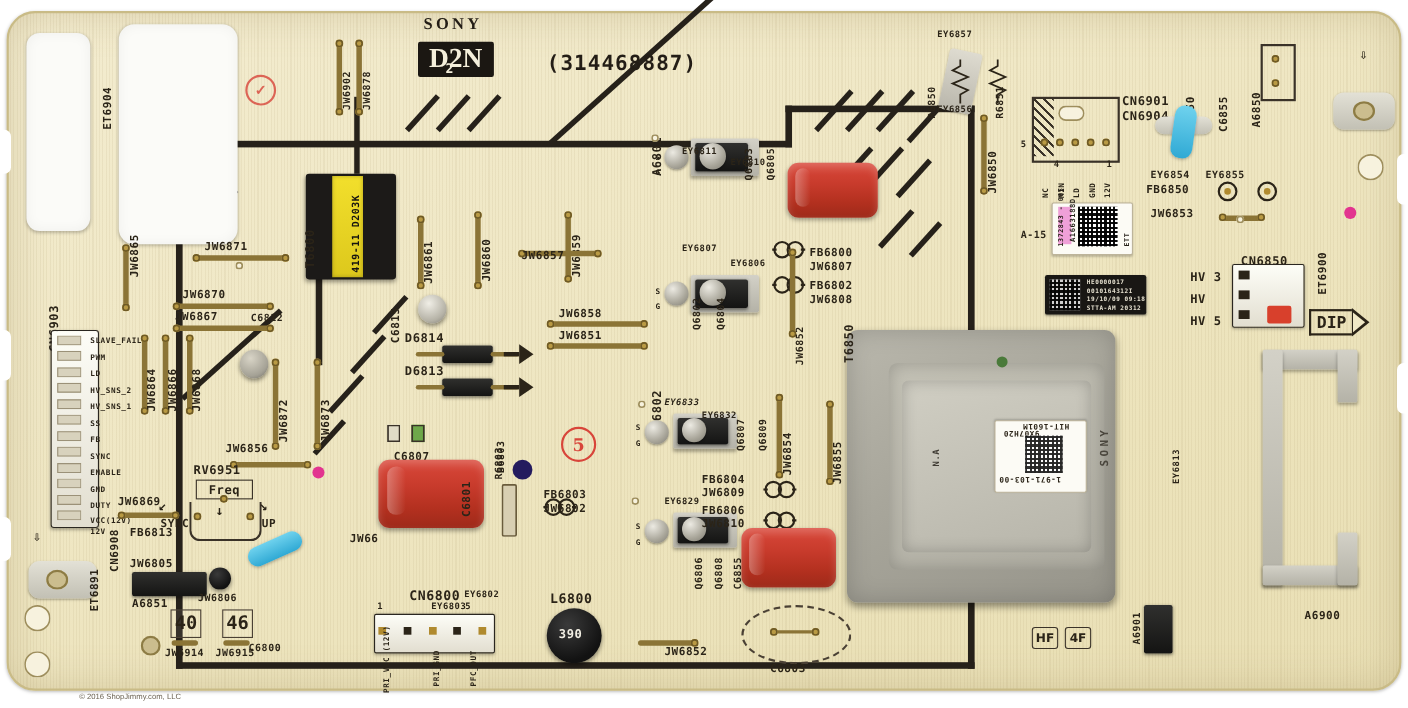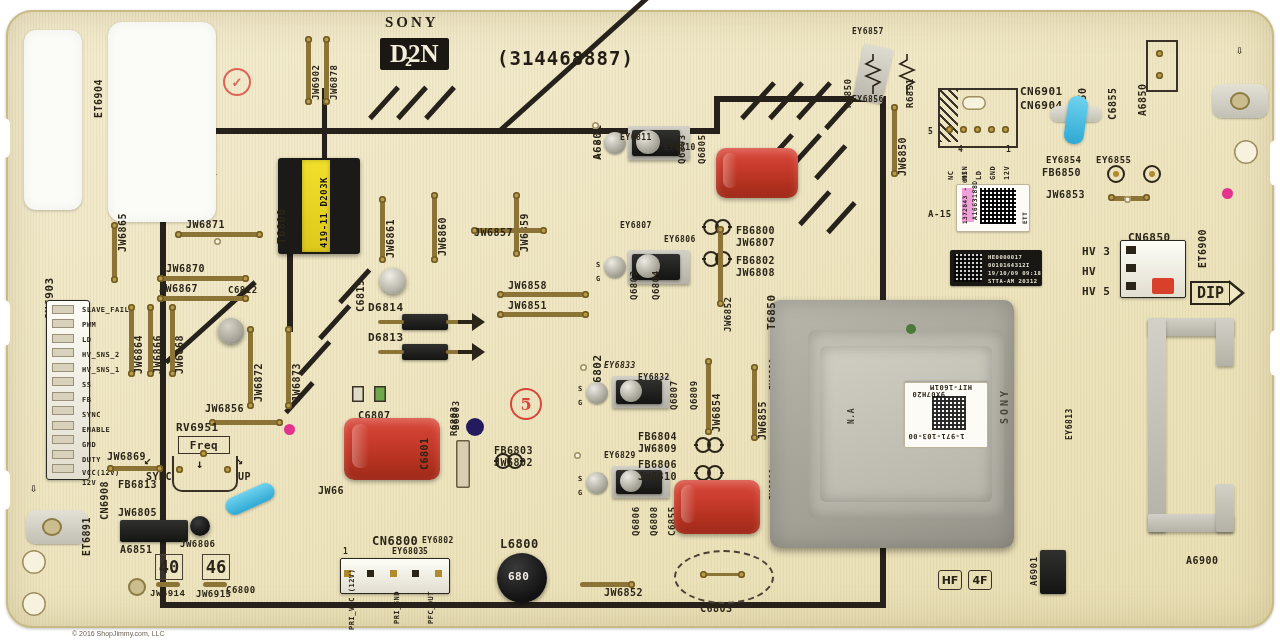--- a/index.html
+++ b/index.html
@@ -288,21 +288,21 @@
   <div class="slk s10" style="left:120px;top:545px;">A6851</div>
   <div class="elec-cap" style="left:190px;top:516px;width:20px;height:20px;"></div>
   <div class="slk s9" style="left:180px;top:540px;">JW6806</div>
   <div class="slk s9" style="left:226px;top:540px;margin-top:46px;">C6800</div>
   <div class="blue-jmp" style="left:224px;top:490px;width:52px;height:18px;transform:rotate(-24deg);"></div>
 
   <div class="boxnum" style="left:155px;top:554px;width:26px;height:24px;">40</div>
   <div class="boxnum" style="left:202px;top:554px;width:26px;height:24px;">46</div>
   <div class="jw" style="left:156px;top:582px;width:24px;"></div>
   <div class="jw" style="left:203px;top:582px;width:24px;"></div>
-  <div class="slk s9" style="left:150px;top:590px;font-family:Liberation Mono, monospace;">JW6914</div>
+  <div class="slk s9" style="left:150px;top:590px;">JW6914</div>
   <div class="slk s9" style="left:196px;top:590px;">JW6915</div>
 
   <div class="lug" style="left:26px;top:510px;width:62px;height:34px;"></div>
   <div class="hole" style="left:42px;top:518px;width:20px;height:18px;"></div>
   <div class="slk s10 rot90" style="left:82px;top:556px;">ET6891</div>
   <div class="slk s10 rot90" style="left:100px;top:520px;">CN6908</div>
   <div class="slk s12" style="left:30px;top:482px;">⇩</div>
 
   <div class="viawhite" style="left:22px;top:550px;width:24px;height:24px;"></div>
   <div class="viawhite" style="left:22px;top:592px;width:24px;height:24px;"></div>
@@ -412,21 +412,21 @@
     <div style="width:7px;height:7px;margin-top:8px;background:#b08a2e;"></div>
     <div style="width:7px;height:7px;margin-top:8px;background:#2b2418;"></div>
     <div style="width:7px;height:7px;margin-top:8px;background:#b08a2e;"></div>
   </div>
   <div class="slk s7 rot90" style="left:349px;top:630px;">PRI_VCC (12V)</div>
   <div class="slk s7 rot90" style="left:394px;top:624px;">PRI_GND</div>
   <div class="slk s7 rot90" style="left:428px;top:624px;">PFC_OUT</div>
 
   <div class="slk s12" style="left:500px;top:538px;">L6800</div>
   <div class="elec-cap" style="left:497px;top:553px;width:50px;height:50px;"></div>
-  <div class="slk s11" style="left:508px;top:571px;color:#f2efe4;">680</div>
+  <div class="slk s11" style="left:508px;top:571px;color:#f2efe4;">390</div>
 
   <div class="slk s11 rot90" style="left:592px;top:160px;">A6801</div>
   <div class="heatsink" style="left:628px;top:126px;width:62px;height:34px;"></div>
   <div class="tab-black" style="left:632px;top:130px;width:48px;height:26px;"></div>
   <div class="screw" style="left:604px;top:132px;width:22px;height:22px;"></div>
   <div class="screw" style="left:636px;top:130px;width:24px;height:24px;"></div>
   <div class="slk s8" style="left:620px;top:134px;">EY6811</div>
   <div class="slk s8" style="left:664px;top:144px;">EY6810</div>
   <div class="slk s7" style="left:596px;top:140px;">S</div>
   <div class="slk s7" style="left:596px;top:154px;">G</div>

